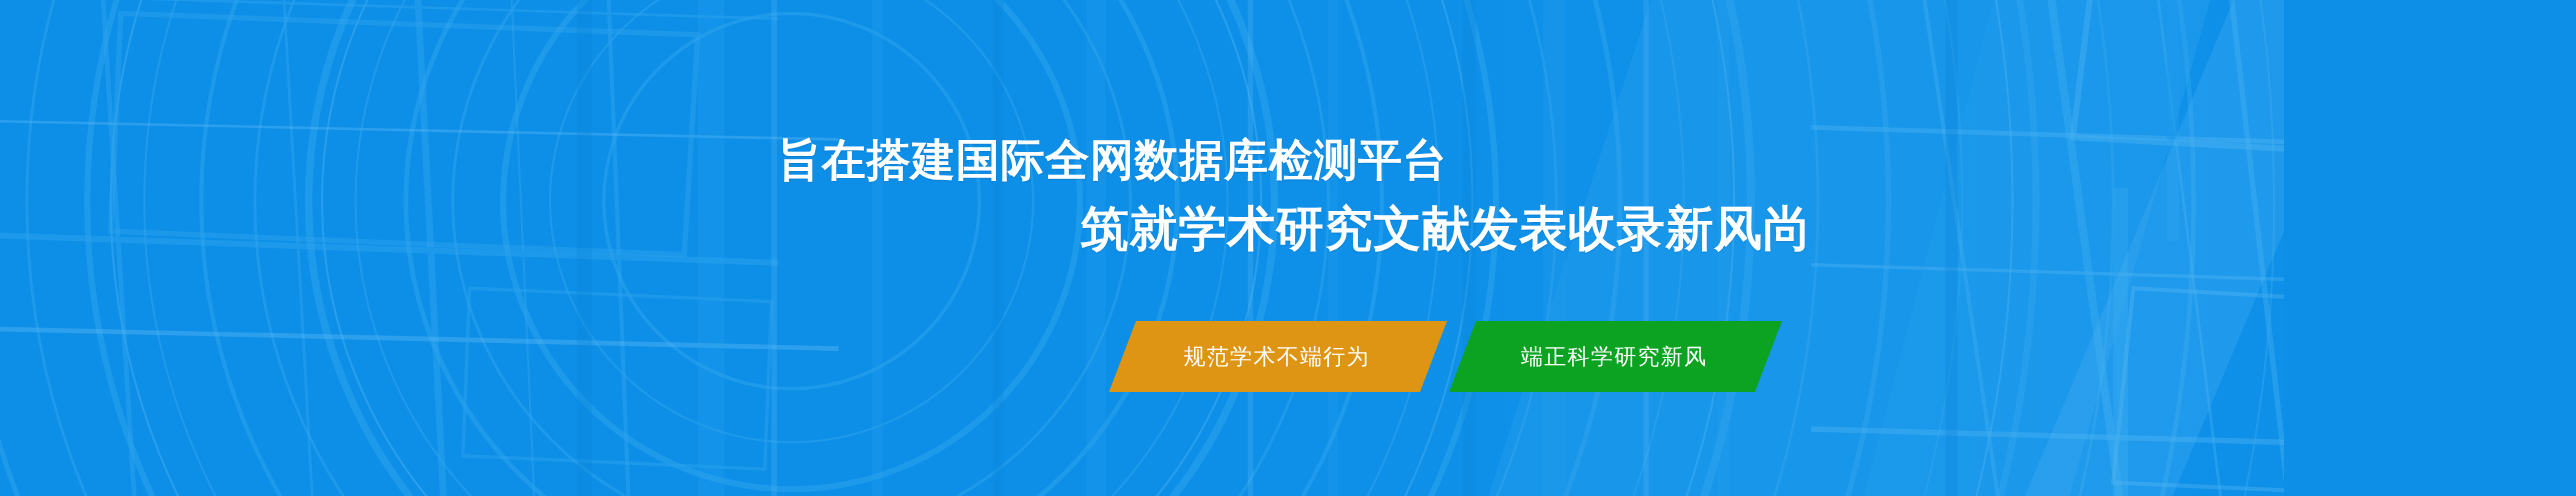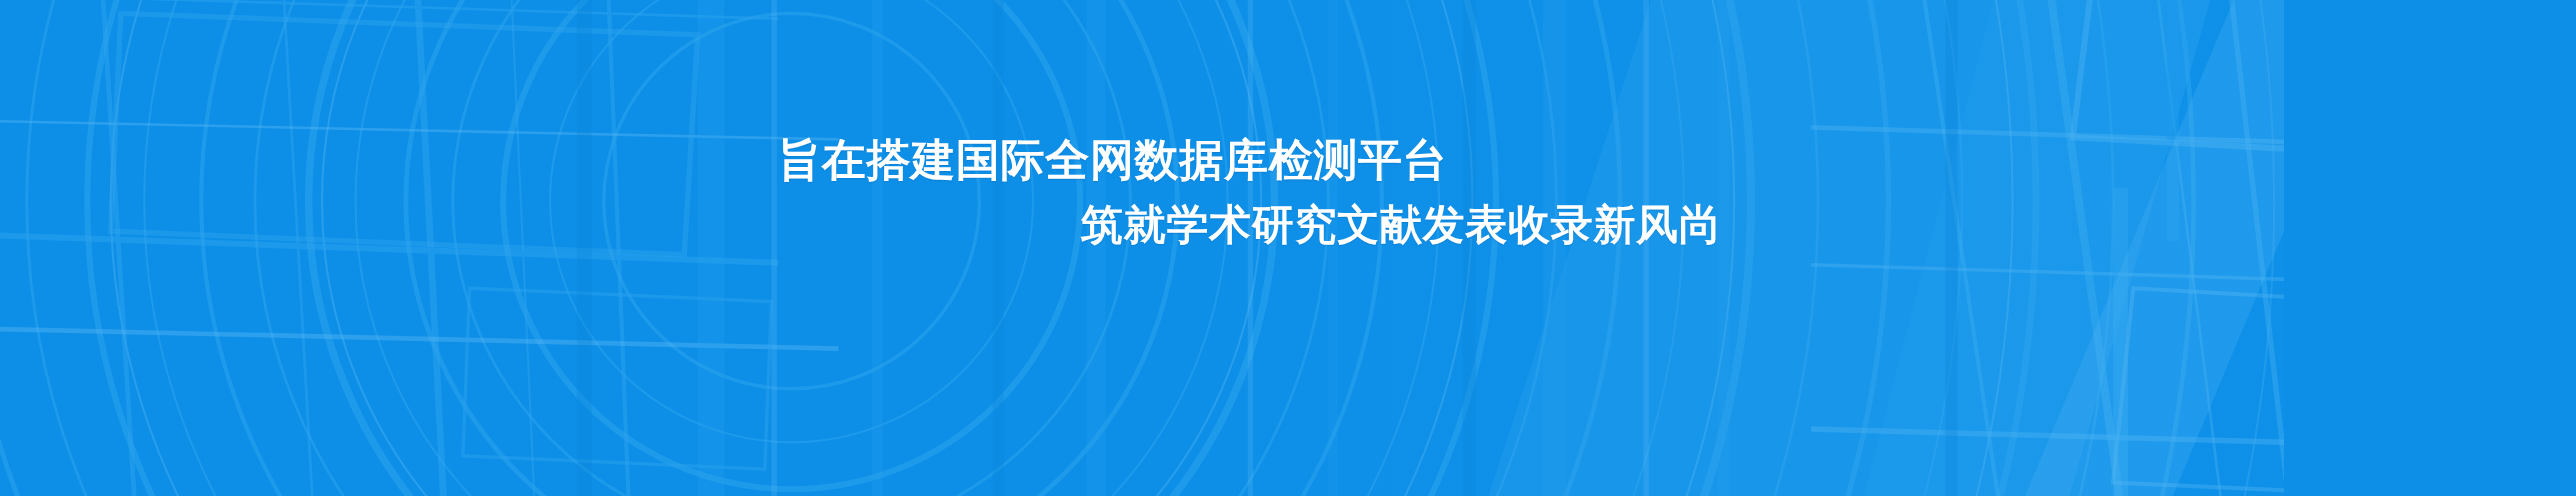--- a/index.html
+++ b/index.html
@@ -33,21 +33,21 @@
     text-shadow:0 0.7px 1.3px rgba(0,60,120,.18);
   }
   .hl-line-1{
     position:absolute;
     left:777px; top:138px;
     font-size:44px;
   }
   .hl-line-2{
     position:absolute;
     left:1081px; top:204px;
-    font-size:42px;
+    font-size:48px;
   }
 
   
   .tag-strip{
     position:absolute;
     left:768px; top:321px;
     width:1047px; height:71px;
     z-index:7;
   }
   .tag{
@@ -218,18 +218,24 @@
   </div>
 
   <div class="headline">
     <div class="hl-line hl-line-1">旨在搭建国际全网数据库检测平台</div>
     <div class="hl-line hl-line-2">筑就学术研究文献发表收录新风尚</div>
   </div>
 
   <div class="tag-strip">
 
 
-
+    <div class="tag tag-1">
+      <span class="tag-label">规范学术不端行为</span>
+    </div>
+
+    <div class="tag tag-2">
+      <span class="tag-label">端正科学研究新风</span>
+    </div>
 
   </div>
 
 </div>
 
 
 </body></html>

